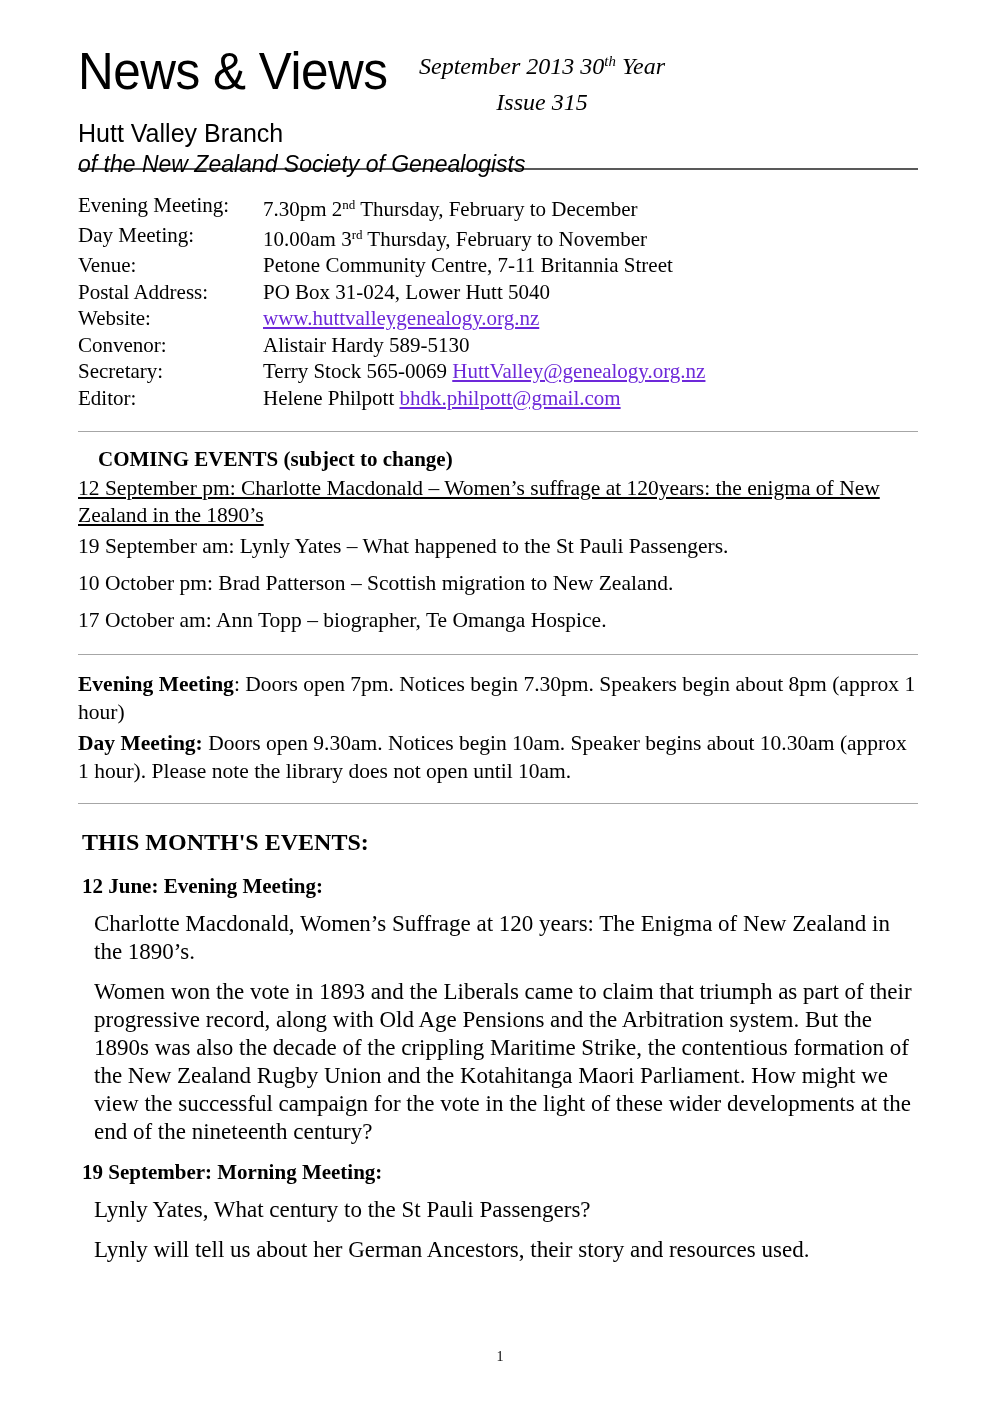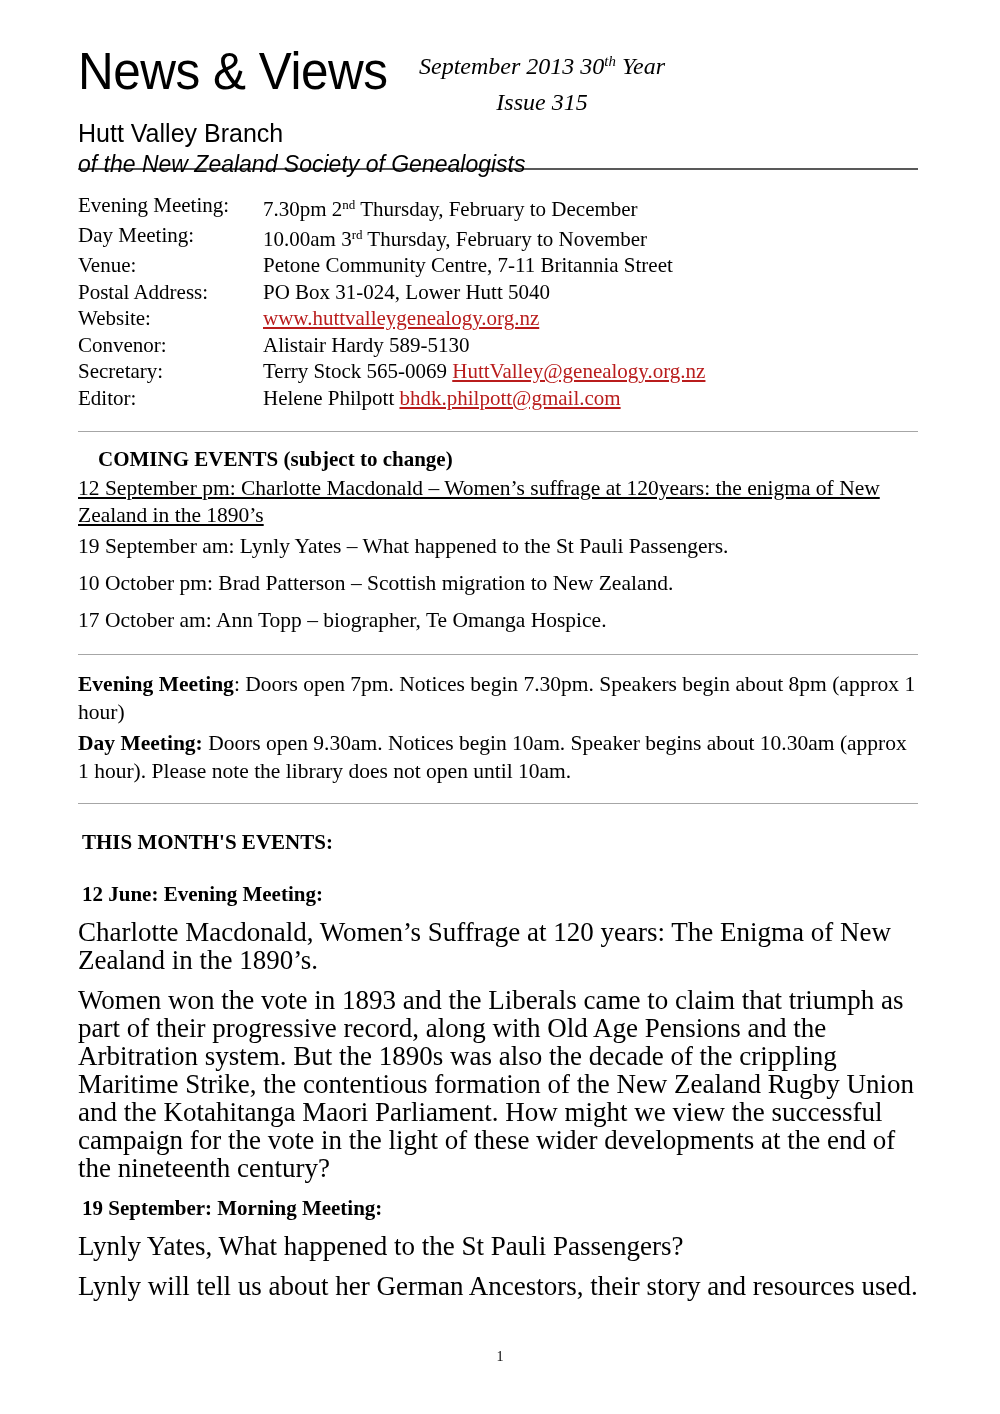--- a/index.html
+++ b/index.html
@@ -123,21 +123,21 @@
   .info-value {
     flex: 1 1 auto;
   }
 
   .info-value sup {
     font-size: 0.62em;
     vertical-align: 0.5em;
   }
 
   a.link, .link {
-    color: #b91c1c;
+    color: #6d28d9;
     text-decoration: underline;
   }
 
   
   .section {
     padding-top: 14px;
     padding-bottom: 10px;
   }
 
   h2.sec-head {
@@ -152,40 +152,40 @@
     line-height: 27px;
     margin: 0 0 10px 0;
   }
 
   p.evt.tight {
     margin-bottom: 4px;
     text-decoration: underline;
   }
 
   p.body {
-    font-size: 27px;
+    font-size: 23px;
     line-height: 28px;
-    margin: 0 0 12px 0;
+    margin: 0 0 12px 16px;
   }
 
   p.meet {
     font-size: 21.5px;
     line-height: 27.5px;
     margin: 0 0 4px 0;
   }
 
   .b {
     font-weight: bold;
   }
 
   h3.month-head {
-    font-size: 21px;
+    font-size: 24px;
     line-height: 28px;
     font-weight: bold;
-    margin: 0 0 24px 4px;
+    margin: 0 0 16px 4px;
   }
 
   h4.evt-head {
     font-size: 21px;
     line-height: 28px;
     font-weight: bold;
     margin: 0 0 10px 4px;
   }
 
   .meet-block {
@@ -295,21 +295,21 @@
     <hr class="rule thin">
 
     <section class="month-block">
       <h3 class="month-head">THIS MONTH'S EVENTS:</h3>
 
       <h4 class="evt-head">12 June: Evening Meeting:</h4>
       <p class="body">Charlotte Macdonald, Women’s Suffrage at 120 years: The Enigma of New Zealand in the 1890’s.</p>
       <p class="body">Women won the vote in 1893 and the Liberals came to claim that triumph as part of their progressive record, along with Old Age Pensions and the Arbitration system. But the 1890s was also the decade of the crippling Maritime Strike, the contentious formation of the New Zealand Rugby Union and the Kotahitanga Maori Parliament. How might we view the successful campaign for the vote in the light of these wider developments at the end of the nineteenth century?</p>
 
       <h4 class="evt-head">19 September: Morning Meeting:</h4>
-      <p class="body">Lynly Yates, What happened to the St Pauli Passengers?</p>
+      <p class="body">Lynly Yates, What century to the St Pauli Passengers?</p>
       <p class="body">Lynly will tell us about her German Ancestors, their story and resources used.</p>
     </section>
 
   </div>
 
   <div class="footer">
     <span>1</span>
   </div>
 </div>
 

